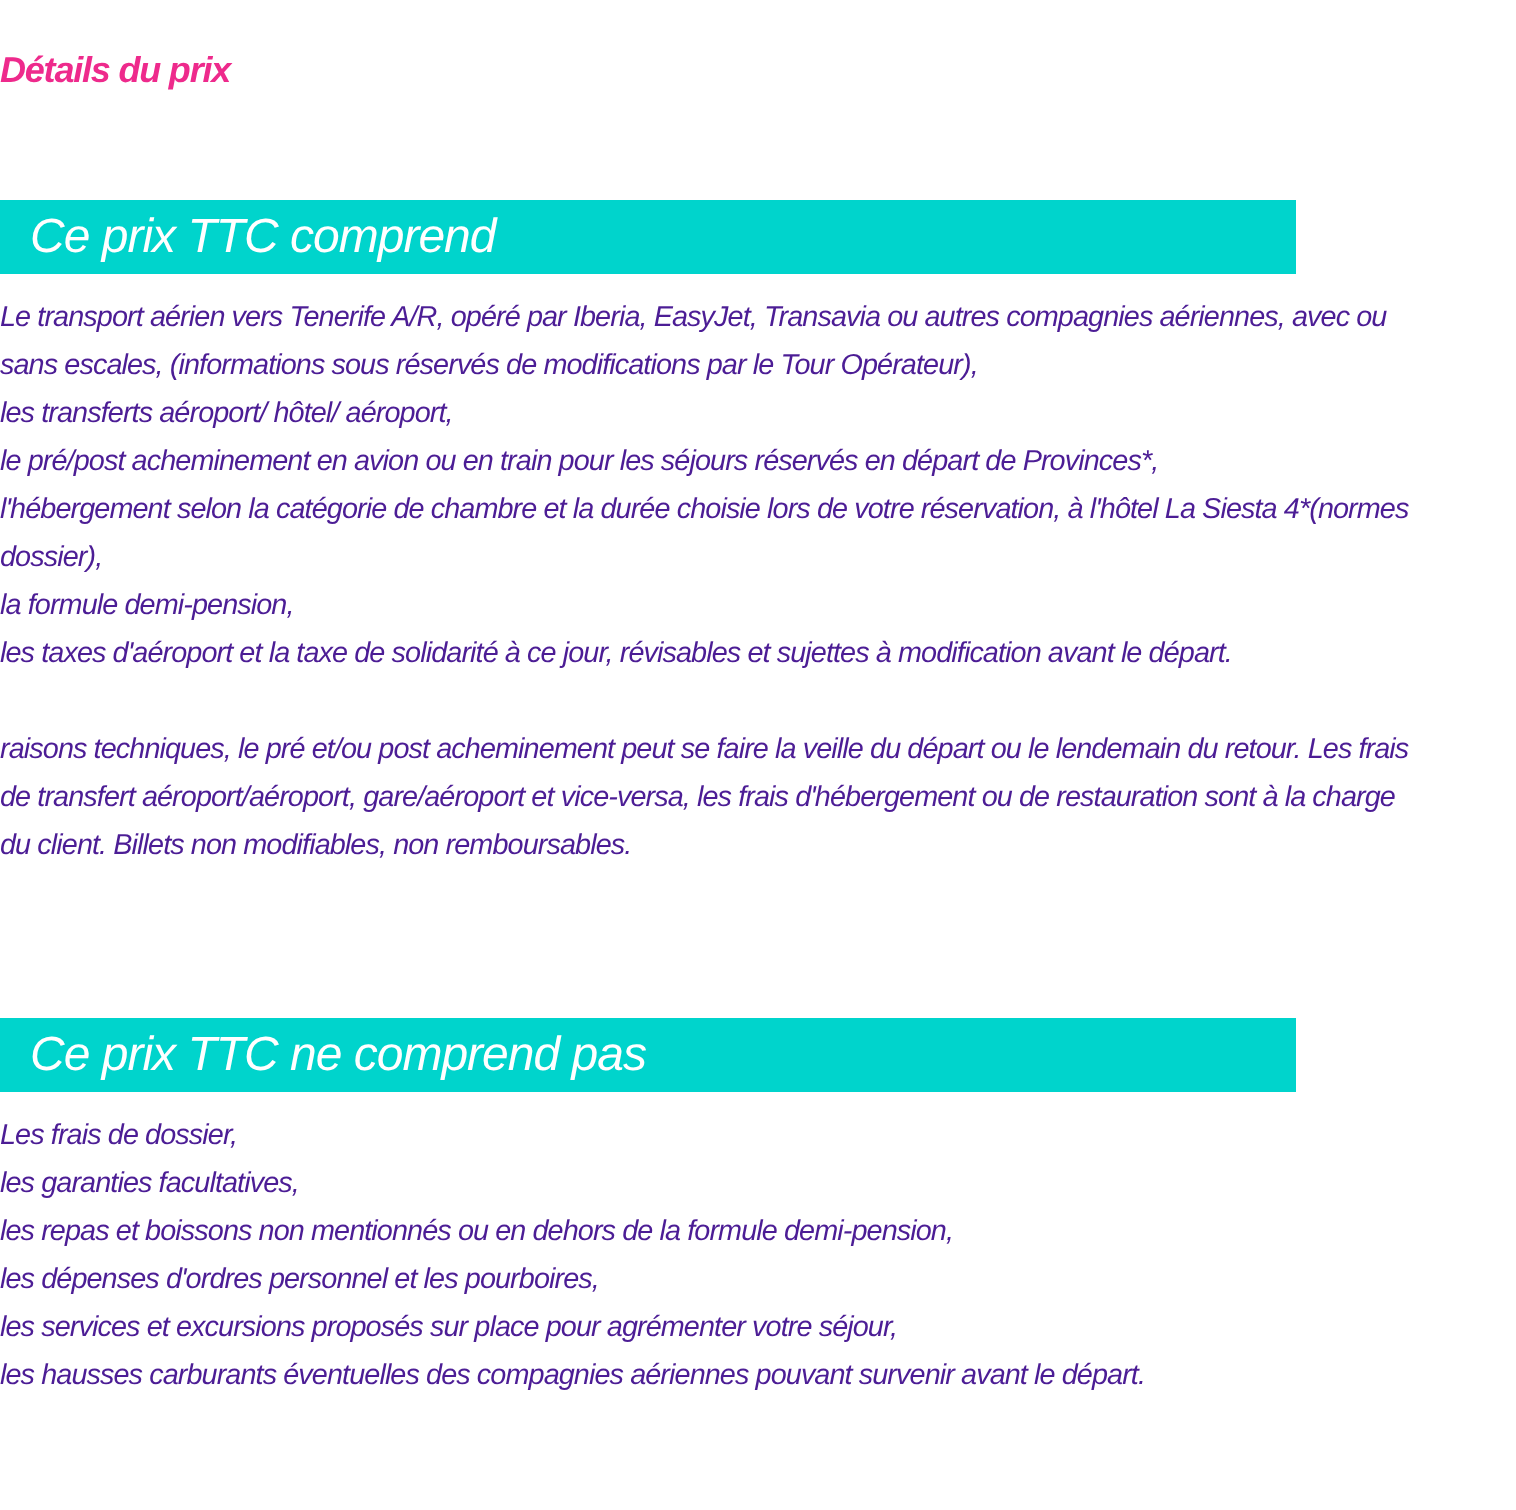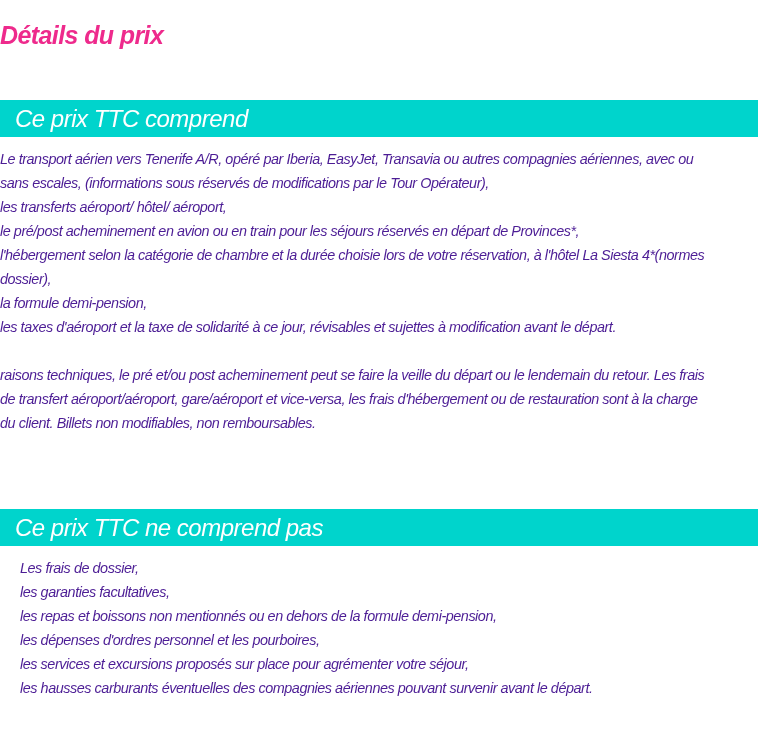--- a/index.html
+++ b/index.html
@@ -14,31 +14,31 @@
       position: relative;
       font-family: "Liberation Sans", "DejaVu Sans", sans-serif;
       font-style: italic;
       color: #555555;
     }
     .page-title {
       position: absolute;
       left: 0;
       top: 20px;
       margin: 0;
-      font-size: 25px;
+      font-size: 18px;
       font-weight: bold;
       font-style: italic;
       color: #ee2a8c;
       letter-spacing: -0.6px;
       line-height: 30px;
     }
     .section-header {
       position: absolute;
       left: 0;
-      width: 758px;
+      width: 648px;
       height: 37px;
       background: #00d4cc;
       color: #ffffff;
       box-sizing: border-box;
       padding-left: 15px;
       font-size: 24px;
       font-style: italic;
       font-weight: normal;
       line-height: 37px;
       letter-spacing: -0.5px;
@@ -81,20 +81,20 @@
   <div class="spacer"></div>
   <div>
     <span class="line">raisons techniques, le pré et/ou post acheminement peut se faire la veille du départ ou le lendemain du retour. Les frais</span>
     <span class="line">de transfert aéroport/aéroport, gare/aéroport et vice-versa, les frais d'hébergement ou de restauration sont à la charge</span>
     <span class="line">du client. Billets non modifiables, non remboursables.</span>
   </div>
 </div>
 
 <h2 class="section-header" style="top:509px;">Ce prix TTC ne comprend pas</h2>
 
-<div class="section-body" style="top:556px;margin-left:20px;">
+<div class="section-body" style="top:556px;">
   <span class="line">Les frais de dossier,</span>
   <span class="line">les garanties facultatives,</span>
   <span class="line">les repas et boissons non mentionnés ou en dehors de la formule demi-pension,</span>
   <span class="line">les dépenses d'ordres personnel et les pourboires,</span>
   <span class="line">les services et excursions proposés sur place pour agrémenter votre séjour,</span>
   <span class="line">les hausses carburants éventuelles des compagnies aériennes pouvant survenir avant le départ.</span>
 </div>
 
 </body></html>

